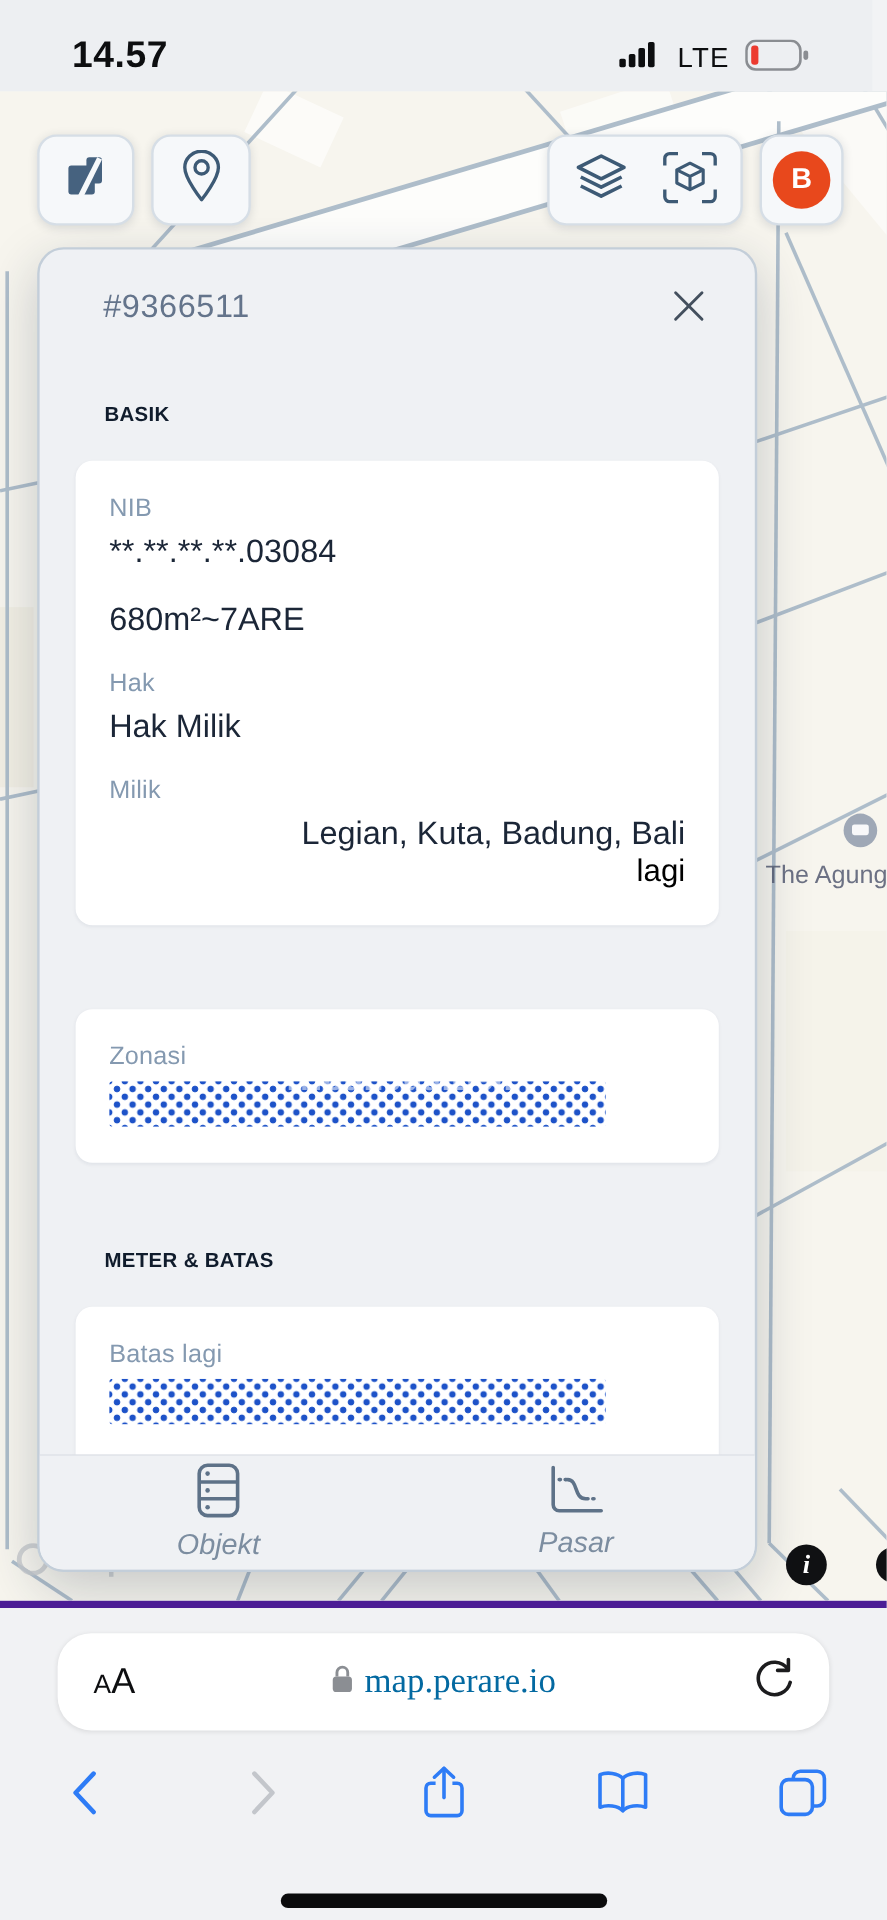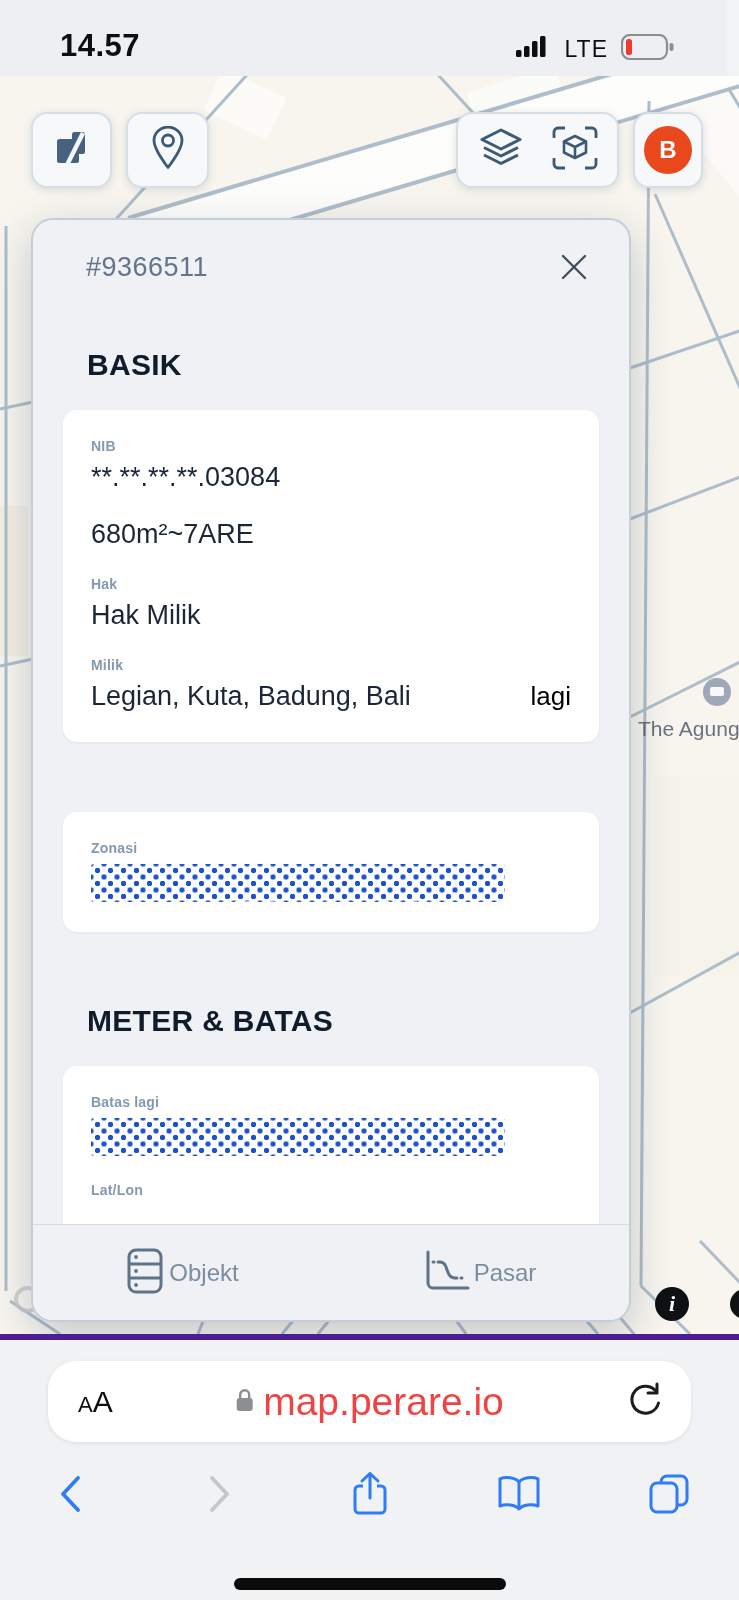--- a/index.html
+++ b/index.html
@@ -32,59 +32,59 @@
   .btn-logo { left:31px;  width:81px; }
   .btn-pin  { left:126px; width:83px; }
   .btn-group{ left:456px; width:163px; gap:28px; }
   .btn-avatar{ left:633px; width:70px; }
   .avatar-circle { width:48px; height:48px; border-radius:50%; background:#e8481c; color:#fff;
     display:flex; align-items:center; justify-content:center; font-size:24px; font-weight:700; }
 
   
   .panel { position:absolute; left:31px; top:206px; width:600px; height:1104px; background:#eff1f4;
     border:2px solid #c3ced9; border-radius:22px; box-shadow:0 14px 44px rgba(25,40,65,.22);
-    overflow:hidden; z-index:10;margin-top:12px; }
+    overflow:hidden; z-index:10; }
   .panel-header { display:flex; justify-content:space-between; align-items:center; padding:30px 38px 0 53px; }
   .panel-id { font-size:27px; color:#64748b; letter-spacing:.5px; }
   .panel-close { width:34px; height:34px; display:flex; align-items:center; justify-content:center; cursor:pointer; }
 
   .panel-body { padding:0 30px; position:relative; }
   .section { margin-top:64px; }
-  .section-title { font-size:30px; font-weight:700; color:#101c2c; margin-left:24px; letter-spacing:.3px; }
+  .section-title { font-size:17px; font-weight:700; color:#101c2c; margin-left:24px; letter-spacing:.3px; }
   .card { background:#ffffff; border-radius:14px; margin-top:28px; padding:28px 28px 30px;
     box-shadow:0 1px 3px rgba(20,40,70,.06); }
   .field { margin-bottom:26px; }
   .field:last-child { margin-bottom:0; }
-  .field-label { font-size:14px; font-weight:700; color:#8499b0; margin-bottom:8px; letter-spacing:.2px; }
+  .field-label { font-size:21px; font-weight:400; color:#8499b0; margin-bottom:8px; letter-spacing:.2px; }
   .field-value { font-size:27px; color:#1b2637; }
-  .field-row { display:flex; justify-content:space-between; align-items:flex-end; }
+  .field-row { display:flex; justify-content:space-between; align-items:flex-end;flex-direction:column; }
   .more-link { font-size:26px; color:#000000; cursor:pointer; }
   .dots { width:414px; height:38px; margin-top:4px; border-radius:3px;
     background-image:
       radial-gradient(circle, #1d52c8 2.5px, rgba(29,82,200,0) 3px),
       radial-gradient(circle, #1d52c8 2.5px, rgba(29,82,200,0) 3px);
     background-size:13px 13px; background-position:0 0, 6.5px 6.5px; }
 
   .watermark { position:absolute; left:50%; top:548px; transform:translateX(-50%);
     color:rgba(255,255,255,.55); font-size:27px; font-weight:700; letter-spacing:.5px; white-space:nowrap; }
 
   .panel-footer { position:absolute; left:0; right:0; bottom:0; height:96px; background:#eff1f4;
     border-top:1px solid rgba(110,125,145,.18); display:flex; }
-  .panel-tab { flex:1; display:flex; flex-direction:row; align-items:center; justify-content:center; gap:4px; cursor:pointer; }
+  .panel-tab { flex:1; display:flex; flex-direction:column; align-items:center; justify-content:center; gap:4px; cursor:pointer;font-style:italic; }
   .panel-tab-label { font-size:24px; color:#7c8da0; }
 
   
   .browser { position:absolute; top:1334px; left:0; width:739px; height:266px; background:#f1f2f4;
     border-top:6px solid #4c1d95; z-index:40; }
   .url-pill { position:absolute; left:48px; top:21px; width:643px; height:81px; background:#ffffff;
     border-radius:28px; box-shadow:0 1px 4px rgba(0,0,0,.09); display:flex; align-items:center; padding:0 30px; }
   .aa { display:inline-block; font-size:30px; color:#0d0e10; }
   .aa::first-letter { font-size:22px; }
   .url-center { position:absolute; left:50%; transform:translateX(-50%); display:flex; align-items:center; gap:10px; }
-  .url-text { font-size:39px; color:#ef4444; }
+  .url-text { font-size:29px; color:#0369a1;font-family:Liberation Serif, serif; }
   .browser-toolbar { position:absolute; top:118px; left:0; right:0; height:72px; display:flex;
     align-items:center; justify-content:space-between; padding:0 44px; }
   .tool { display:flex; align-items:center; justify-content:center; width:52px; height:56px; cursor:pointer; }
   .home-indicator { position:absolute; left:50%; transform:translateX(-50%); top:238px; width:272px; height:12px;
     border-radius:7px; background:#0b0b0c; }
 </style>
 </head>
 <body>
 
 <div class="screen">

